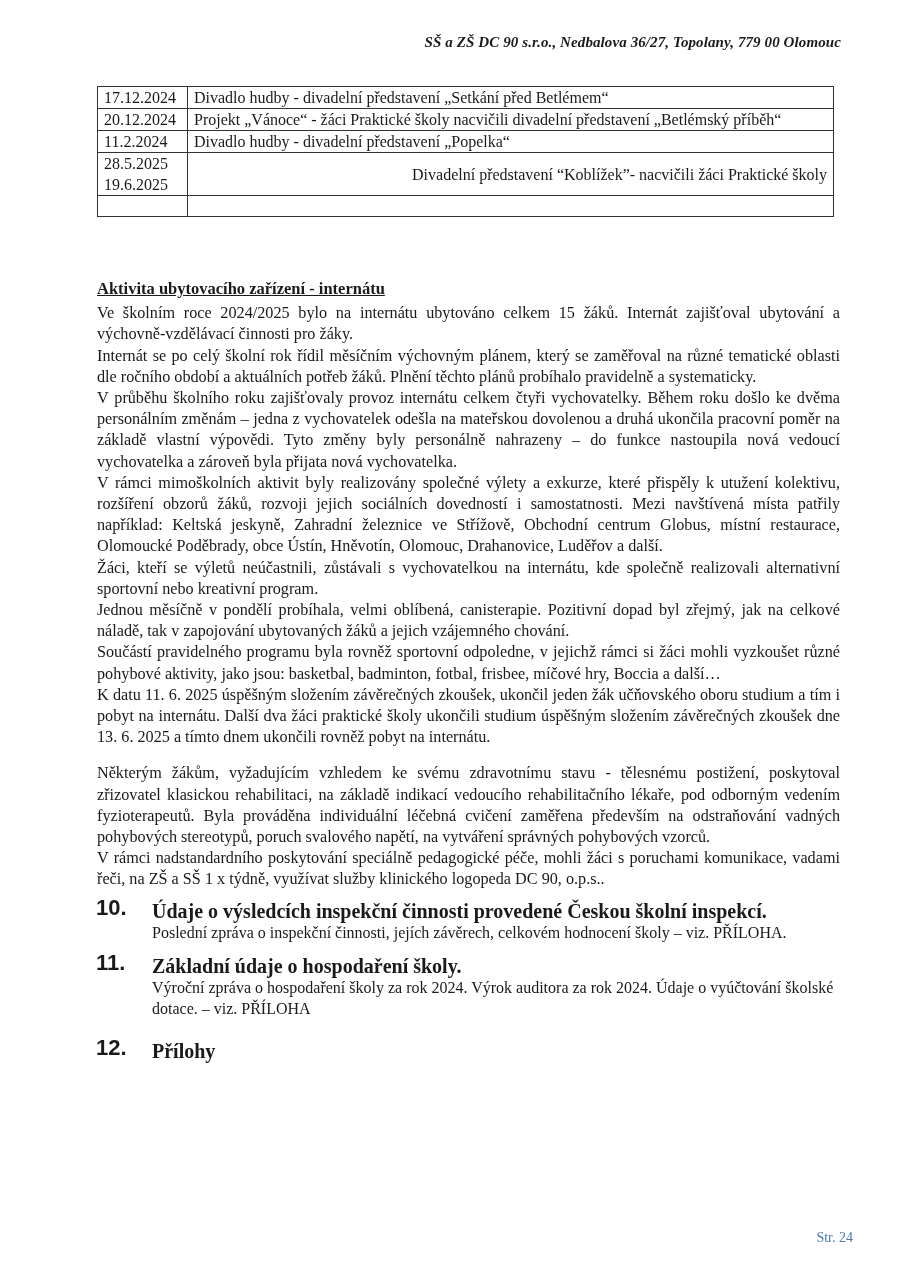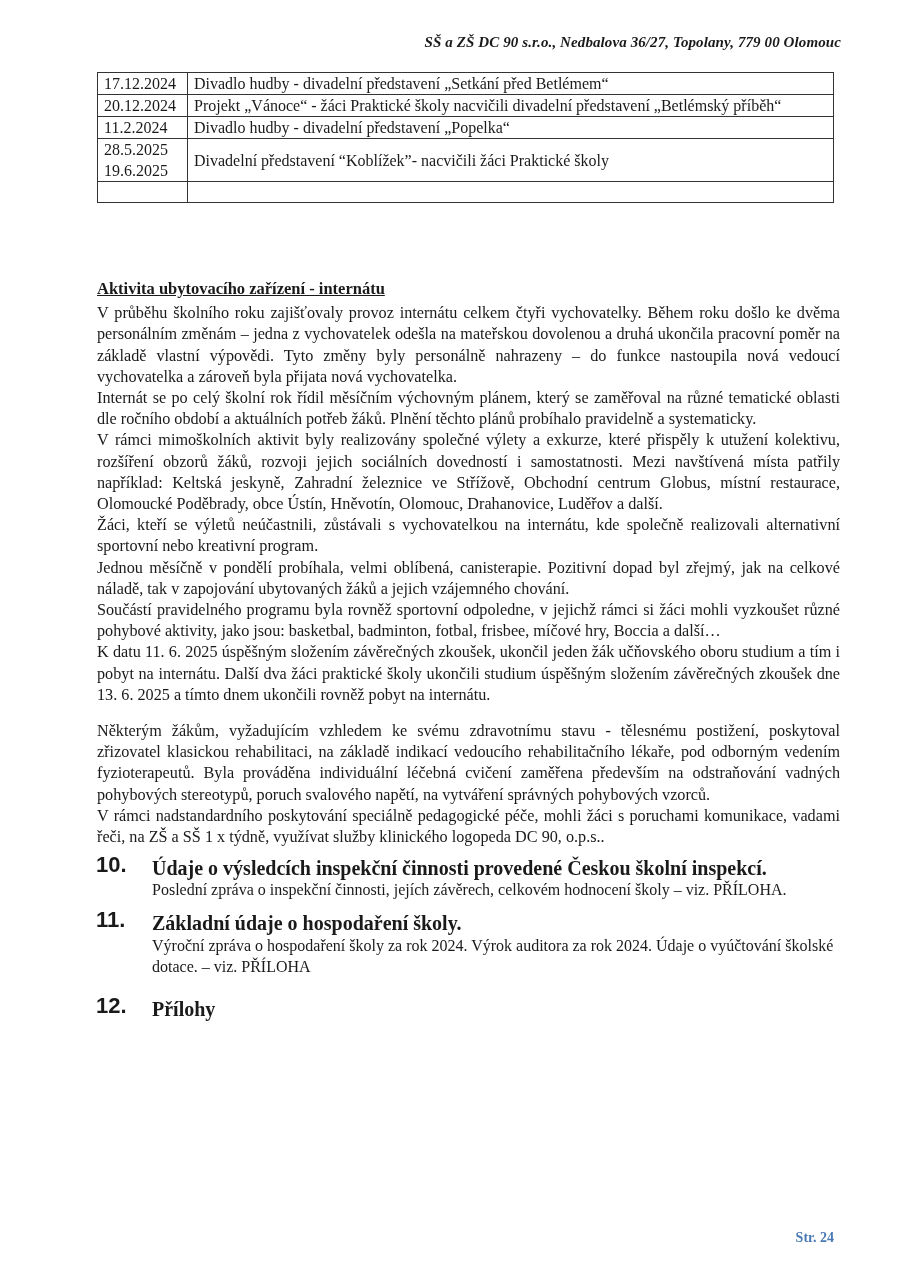--- a/index.html
+++ b/index.html
@@ -1,32 +1,32 @@
 <!DOCTYPE html>
 <html><head>
 <meta charset="utf-8">
 <style>
   html, body { margin: 0; padding: 0; background: #ffffff; }
   body { width: 905px; height: 1280px; position: relative; overflow: hidden;
          font-family: "Liberation Serif", "DejaVu Serif", serif; color: #1a1a1a; }
   .header { position: absolute; top: 34px; right: 64px; font-style: italic; font-size: 15px; letter-spacing: 0.1px; font-weight: bold; }
-  table.events { position: absolute; left: 97px; top: 72px; width: 737px; border-collapse: collapse; font-size: 16px; }
+  table.events { position: absolute; left: 97px; top: 86px; width: 737px; border-collapse: collapse; font-size: 16px; }
   table.events td { border: 1px solid #333; padding: 0 6px; line-height: 21px; vertical-align: top; }
   table.events td.date { width: 80px; white-space: nowrap; padding: 0 3px 0 6px; }
-  table.events td.mid { vertical-align: middle; }
+  table.events td.mid { vertical-align: middle; text-align: right; }
   table.events tr.empty td { height: 20px; }
   .content { position: absolute; left: 97px; top: 278px; width: 743px; font-size: 16.2px; line-height: 21.2px; }
   .h { font-weight: bold; text-decoration: underline; font-size: 16.5px; margin: 0 0 4px 0; }
   .p { margin: 0; text-align: justify; }
   .gap { height: 15px; }
   .numsec { position: relative; padding-left: 55px; margin-top: 10px; }
   .numsec .num { position: absolute; left: -1px; top: -4px; font-family: "Liberation Sans", "DejaVu Sans", sans-serif; font-weight: bold; font-size: 22px; }
   .numsec .title { font-weight: bold; font-size: 20px; }
   .numsec .body { font-size: 16px; line-height: 21px; }
-  .footer { position: absolute; right: 71px; top: 1230px; color: #4a7ab5; font-size: 14px; font-weight: bold; }
+  .footer { position: absolute; right: 52px; top: 1230px; color: #4a7ab5; font-size: 14px; }
 </style>
 </head>
 <body>
 
 <div class="header">SŠ a ZŠ DC 90 s.r.o., Nedbalova 36/27, Topolany, 779 00 Olomouc</div>
 
 <table class="events">
   <tbody>
       <tr>
     <td class="date">17.12.2024</td>
@@ -49,22 +49,23 @@
   </tr>
   <tr class="empty">
     <td class="date"></td>
     <td></td>
   </tr>
 </tbody>
   </table>
 
 <div class="content">
   <div class="h">Aktivita ubytovacího zařízení -  internátu</div>
+  <p class="p">Ve školním roce 2024/2025 bylo na internátu ubytováno celkem 15 žáků. Internát zajišťoval ubytování a výchovně-vzdělávací činnosti pro žáky.</p>
+  <p class="p">Internát se po celý školní rok řídil měsíčním výchovným plánem, který se zaměřoval na různé tematické oblasti dle ročního období a aktuálních potřeb žáků. Plnění těchto plánů probíhalo pravidelně a systematicky.</p>
   <p class="p">V průběhu školního roku zajišťovaly provoz internátu celkem čtyři vychovatelky. Během roku došlo ke dvěma personálním změnám – jedna z vychovatelek odešla na mateřskou dovolenou a druhá ukončila pracovní poměr na základě vlastní výpovědi. Tyto změny byly personálně nahrazeny – do funkce nastoupila nová vedoucí vychovatelka a zároveň byla přijata nová vychovatelka.</p>
-  <p class="p">Internát se po celý školní rok řídil měsíčním výchovným plánem, který se zaměřoval na různé tematické oblasti dle ročního období a aktuálních potřeb žáků. Plnění těchto plánů probíhalo pravidelně a systematicky.</p>
   <p class="p">V rámci mimoškolních aktivit byly realizovány společné výlety a exkurze, které přispěly k utužení kolektivu, rozšíření obzorů žáků, rozvoji jejich sociálních dovedností i samostatnosti. Mezi navštívená místa patřily například: Keltská jeskyně, Zahradní železnice ve Střížově, Obchodní centrum Globus, místní restaurace, Olomoucké Poděbrady, obce Ústín, Hněvotín, Olomouc, Drahanovice, Luděřov a další.</p>
   <p class="p">Žáci, kteří se výletů neúčastnili, zůstávali s vychovatelkou na internátu, kde společně realizovali alternativní sportovní nebo kreativní program.</p>
   <p class="p">Jednou měsíčně v pondělí probíhala, velmi oblíbená, canisterapie.  Pozitivní dopad byl zřejmý, jak na celkové náladě, tak v zapojování ubytovaných žáků a jejich vzájemného chování.</p>
   <p class="p">Součástí pravidelného programu byla rovněž sportovní odpoledne, v jejichž rámci si žáci mohli vyzkoušet různé pohybové aktivity, jako jsou: basketbal, badminton, fotbal, frisbee, míčové hry, Boccia a další…</p>
   <p class="p">K datu 11. 6. 2025 úspěšným složením závěrečných zkoušek, ukončil jeden žák učňovského oboru studium a tím i pobyt na internátu. Další dva žáci praktické školy ukončili studium úspěšným složením závěrečných zkoušek dne 13. 6. 2025 a tímto dnem ukončili rovněž pobyt na internátu.</p>
 
   <div class="gap"></div>
 
   <p class="p">Některým žákům, vyžadujícím vzhledem ke svému zdravotnímu stavu - tělesnému postižení, poskytoval zřizovatel klasickou rehabilitaci, na základě indikací vedoucího rehabilitačního lékaře, pod odborným vedením fyzioterapeutů. Byla prováděna individuální léčebná cvičení zaměřena především na odstraňování vadných pohybových stereotypů, poruch svalového napětí, na vytváření správných pohybových vzorců.</p>
   <p class="p">V rámci nadstandardního poskytování speciálně pedagogické péče, mohli žáci s poruchami komunikace, vadami řeči, na ZŠ a SŠ 1 x týdně, využívat služby klinického logopeda DC 90, o.p.s..</p>

